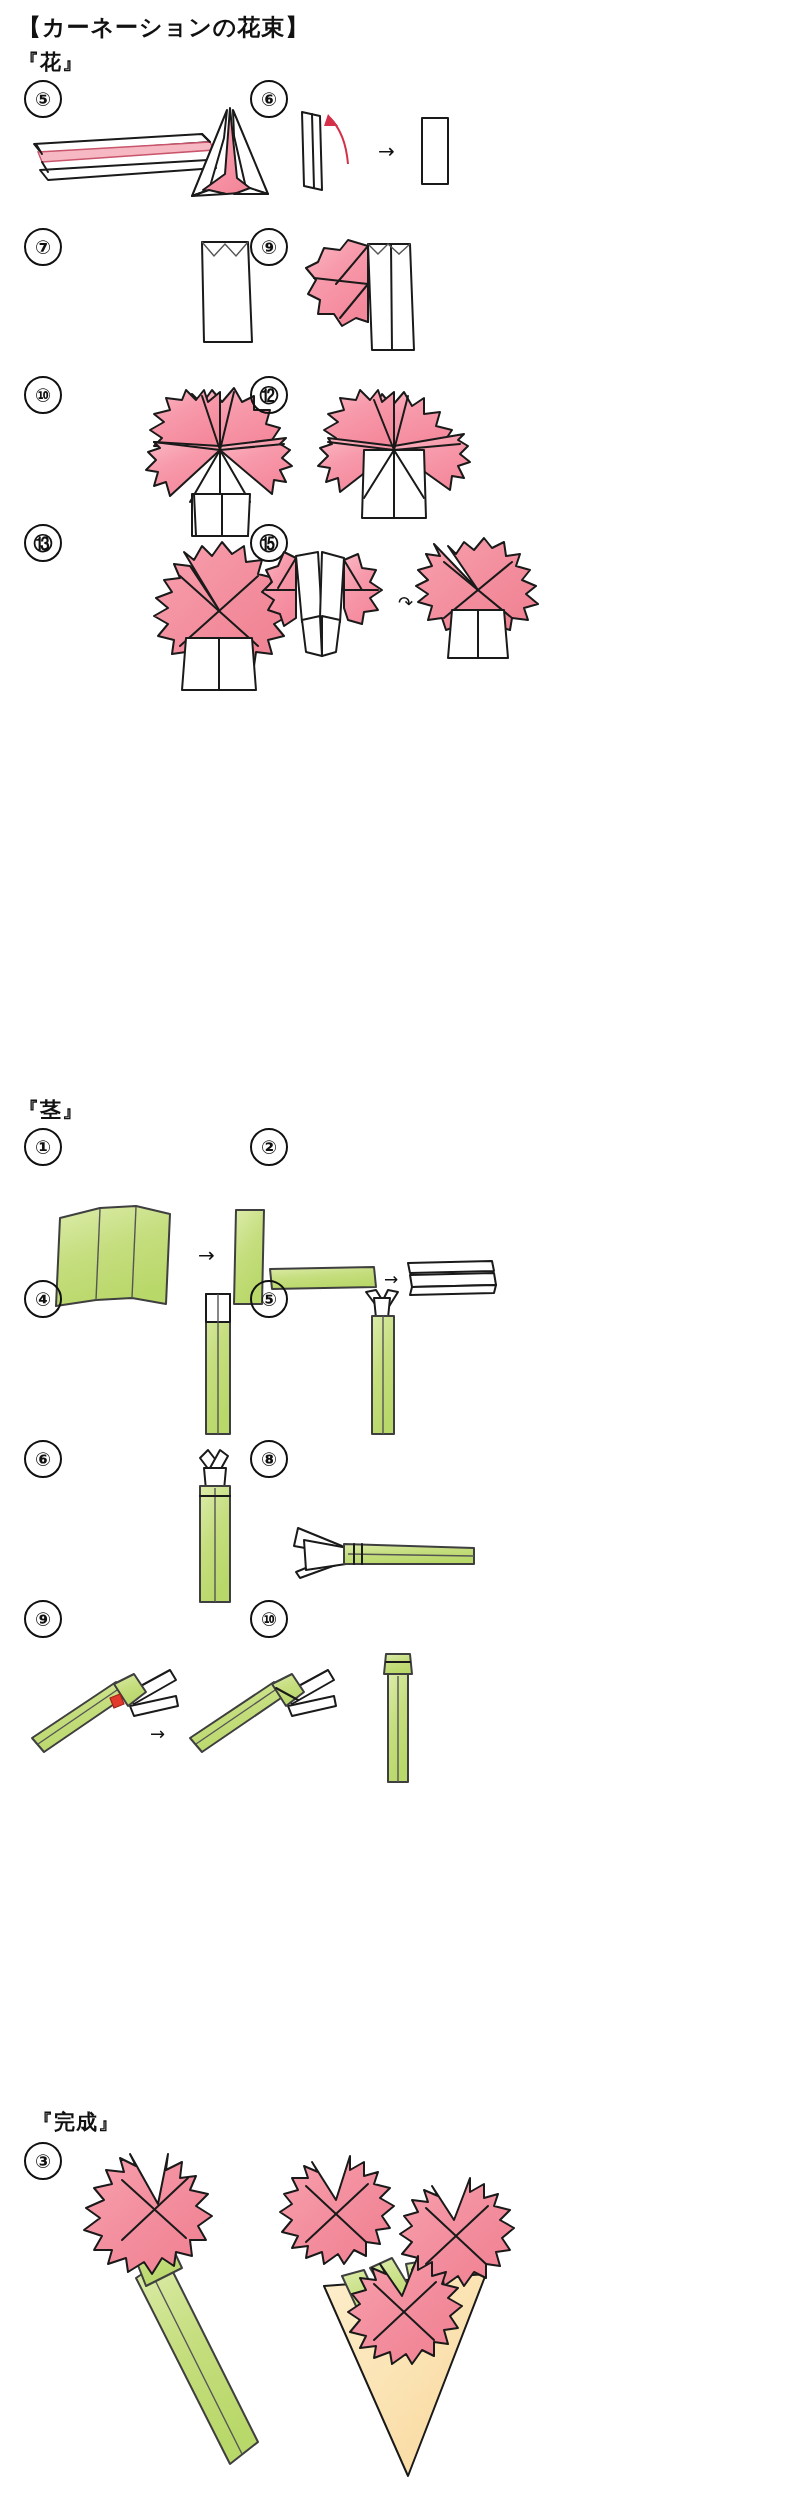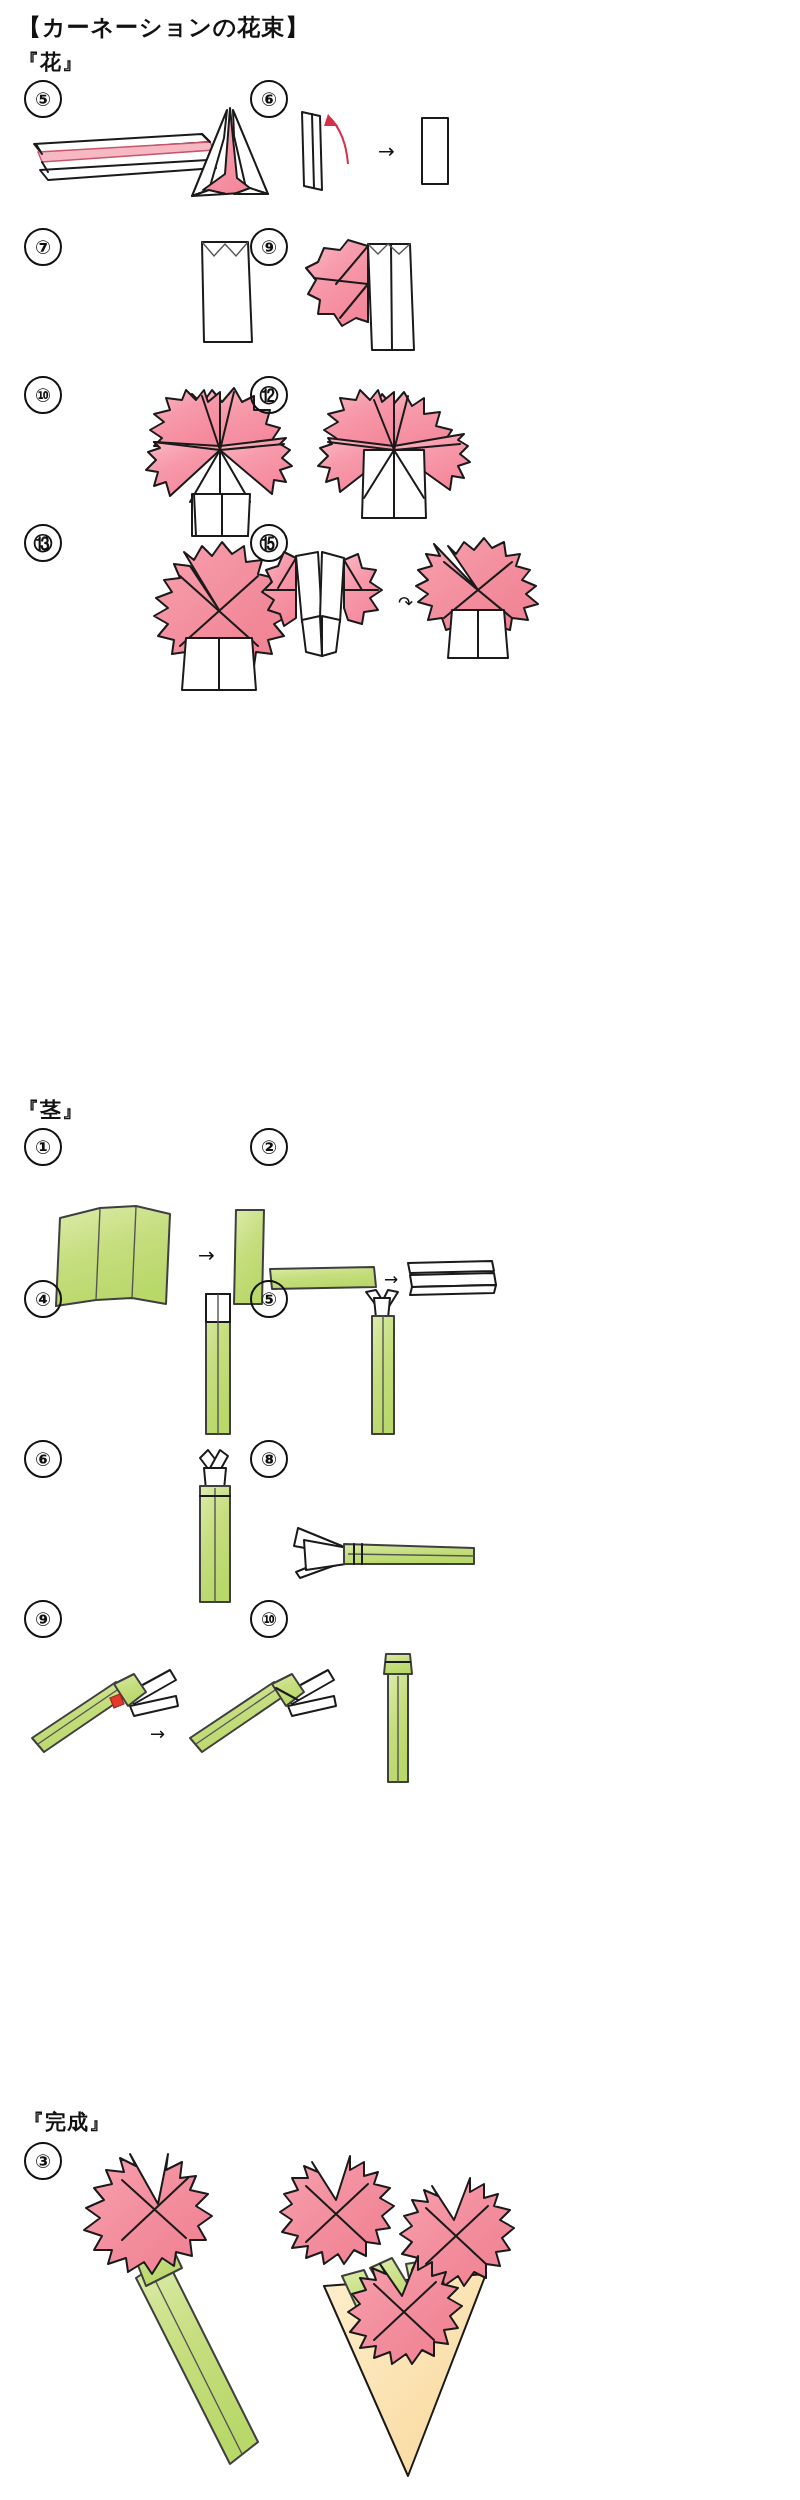--- a/index.html
+++ b/index.html
@@ -290,21 +290,21 @@
   <div class="stepnum" style="left:250px;top:1600px;">⑩</div>
   <div class="fig" style="left:372px;top:1650px;">
     <svg width="60" height="140" viewBox="0 0 60 140">
       <polygon class="green" points="14,4 38,4 40,24 12,24"></polygon>
       <line class="ink" x1="14" y1="12" x2="38" y2="12"></line>
       <polygon class="green" points="16,24 36,24 36,132 16,132"></polygon>
       <line class="ink-thin" x1="26" y1="26" x2="26" y2="132"></line>
     </svg>
   </div>
 
-  <div class="section-head" style="left:23px;top:2108px;">『完成』</div>
+  <div class="section-head" style="left:32px;top:2108px;">『完成』</div>
 
   <div class="stepnum" style="left:24px;top:2142px;">③</div>
 
   <div class="fig" style="left:70px;top:2146px;">
     <svg width="210" height="330" viewBox="0 0 210 330">
       <polygon class="green" points="66,132 96,112 188,296 160,318"></polygon>
       <line class="ink-thin" x1="80" y1="124" x2="172" y2="308"></line>
       <polygon class="green" points="62,104 96,88 112,122 76,140"></polygon>
       <polygon class="pink2" points="88,58 60,8 66,20 50,12 54,26 36,24 42,38 24,42 34,54 16,62 30,72 14,84 32,90 24,104 42,104 38,118 56,112 58,126 74,116 82,128 92,112 104,120 106,106 122,110 120,94 136,94 128,80 142,70 126,60 138,48 120,44 126,30 110,32 112,16 96,24 98,8"></polygon>
       <line class="ink" x1="52" y1="34" x2="116" y2="92"></line>

